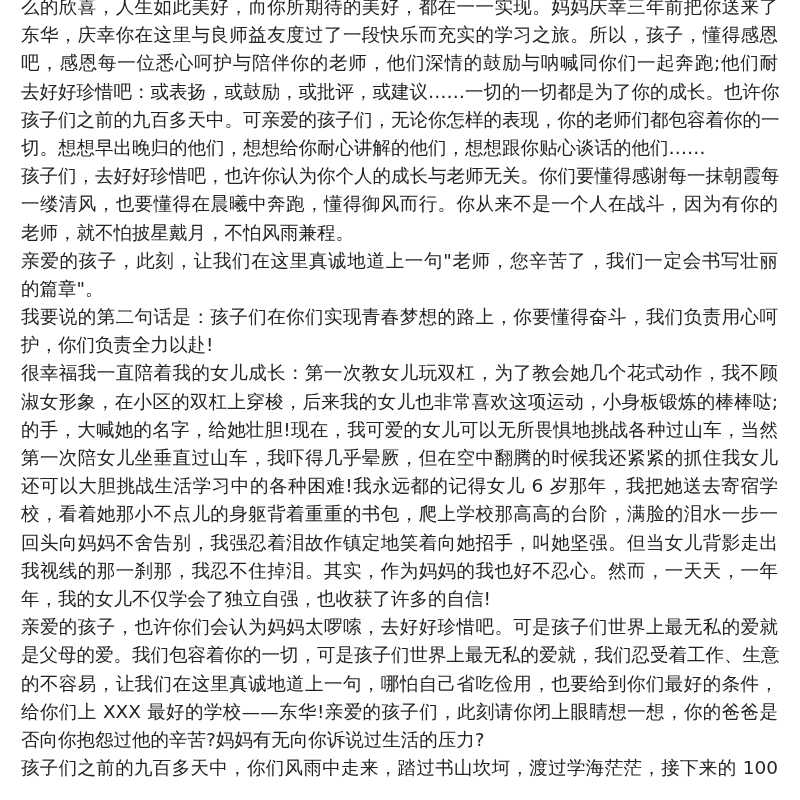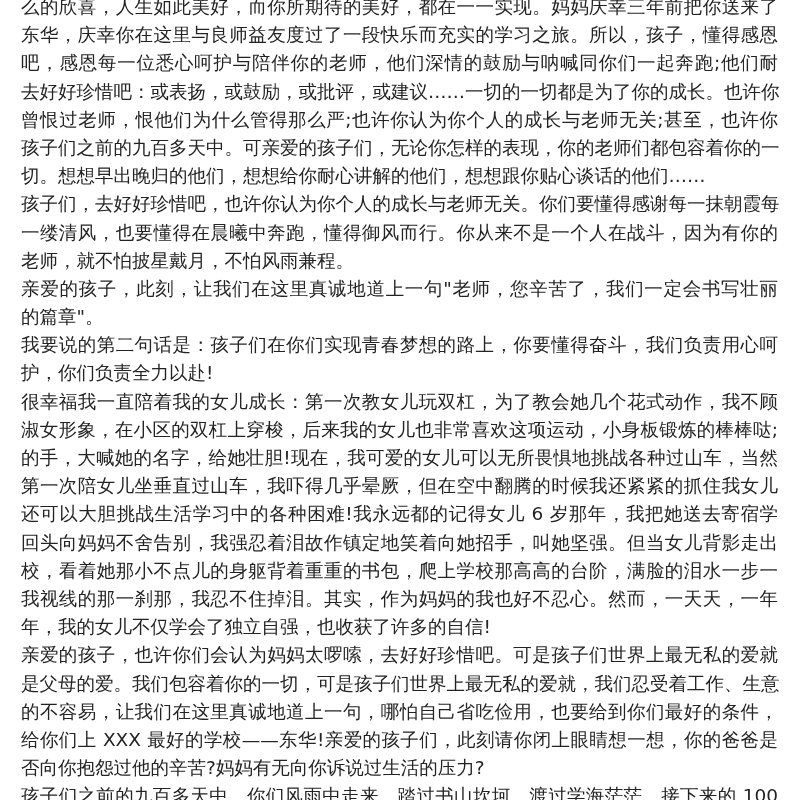--- a/index.html
+++ b/index.html
@@ -32,37 +32,36 @@
   }
 </style>
 </head>
 <body>
 
 <div class="page">
     <div class="line">么的欣喜，人生如此美好，而你所期待的美好，都在一一实现。妈妈庆幸三年前把你送来了</div>
     <div class="line">东华，庆幸你在这里与良师益友度过了一段快乐而充实的学习之旅。所以，孩子，懂得感恩</div>
     <div class="line">吧，感恩每一位悉心呵护与陪伴你的老师，他们深情的鼓励与呐喊同你们一起奔跑;他们耐</div>
     <div class="line">去好好珍惜吧：或表扬，或鼓励，或批评，或建议……一切的一切都是为了你的成长。也许你</div>
-    <div class="line">曾恨过老师，恨他们为什么管得那么严;也许你认为你个人的成长与老师无关;甚至，也许你</div>
     <div class="line">孩子们之前的九百多天中。可亲爱的孩子们，无论你怎样的表现，你的老师们都包容着你的一</div>
     <div class="line para-end">切。想想早出晚归的他们，想想给你耐心讲解的他们，想想跟你贴心谈话的他们……</div>
     <div class="line">孩子们，去好好珍惜吧，也许你认为你个人的成长与老师无关。你们要懂得感谢每一抹朝霞每</div>
     <div class="line">一缕清风，也要懂得在晨曦中奔跑，懂得御风而行。你从来不是一个人在战斗，因为有你的</div>
     <div class="line para-end">老师，就不怕披星戴月，不怕风雨兼程。</div>
     <div class="line">亲爱的孩子，此刻，让我们在这里真诚地道上一句"老师，您辛苦了，我们一定会书写壮丽</div>
     <div class="line para-end">的篇章"。</div>
     <div class="line">我要说的第二句话是：孩子们在你们实现青春梦想的路上，你要懂得奋斗，我们负责用心呵</div>
     <div class="line para-end">护，你们负责全力以赴!</div>
     <div class="line">很幸福我一直陪着我的女儿成长：第一次教女儿玩双杠，为了教会她几个花式动作，我不顾</div>
     <div class="line">淑女形象，在小区的双杠上穿梭，后来我的女儿也非常喜欢这项运动，小身板锻炼的棒棒哒;</div>
     <div class="line">的手，大喊她的名字，给她壮胆!现在，我可爱的女儿可以无所畏惧地挑战各种过山车，当然</div>
     <div class="line">第一次陪女儿坐垂直过山车，我吓得几乎晕厥，但在空中翻腾的时候我还紧紧的抓住我女儿</div>
     <div class="line">还可以大胆挑战生活学习中的各种困难!我永远都的记得女儿 6 岁那年，我把她送去寄宿学</div>
+    <div class="line">校，看着她那小不点儿的身躯背着重重的书包，爬上学校那高高的台阶，满脸的泪水一步一</div>
     <div class="line">回头向妈妈不舍告别，我强忍着泪故作镇定地笑着向她招手，叫她坚强。但当女儿背影走出</div>
-    <div class="line">校，看着她那小不点儿的身躯背着重重的书包，爬上学校那高高的台阶，满脸的泪水一步一</div>
     <div class="line">我视线的那一刹那，我忍不住掉泪。其实，作为妈妈的我也好不忍心。然而，一天天，一年</div>
     <div class="line para-end">年，我的女儿不仅学会了独立自强，也收获了许多的自信!</div>
     <div class="line">亲爱的孩子，也许你们会认为妈妈太啰嗦，去好好珍惜吧。可是孩子们世界上最无私的爱就</div>
     <div class="line">是父母的爱。我们包容着你的一切，可是孩子们世界上最无私的爱就，我们忍受着工作、生意</div>
     <div class="line">的不容易，让我们在这里真诚地道上一句，哪怕自己省吃俭用，也要给到你们最好的条件，</div>
     <div class="line">给你们上 XXX 最好的学校——东华!亲爱的孩子们，此刻请你闭上眼睛想一想，你的爸爸是</div>
     <div class="line para-end">否向你抱怨过他的辛苦?妈妈有无向你诉说过生活的压力?</div>
     <div class="line">孩子们之前的九百多天中，你们风雨中走来，踏过书山坎坷，渡过学海茫茫，接下来的 100</div>
   </div>
 

